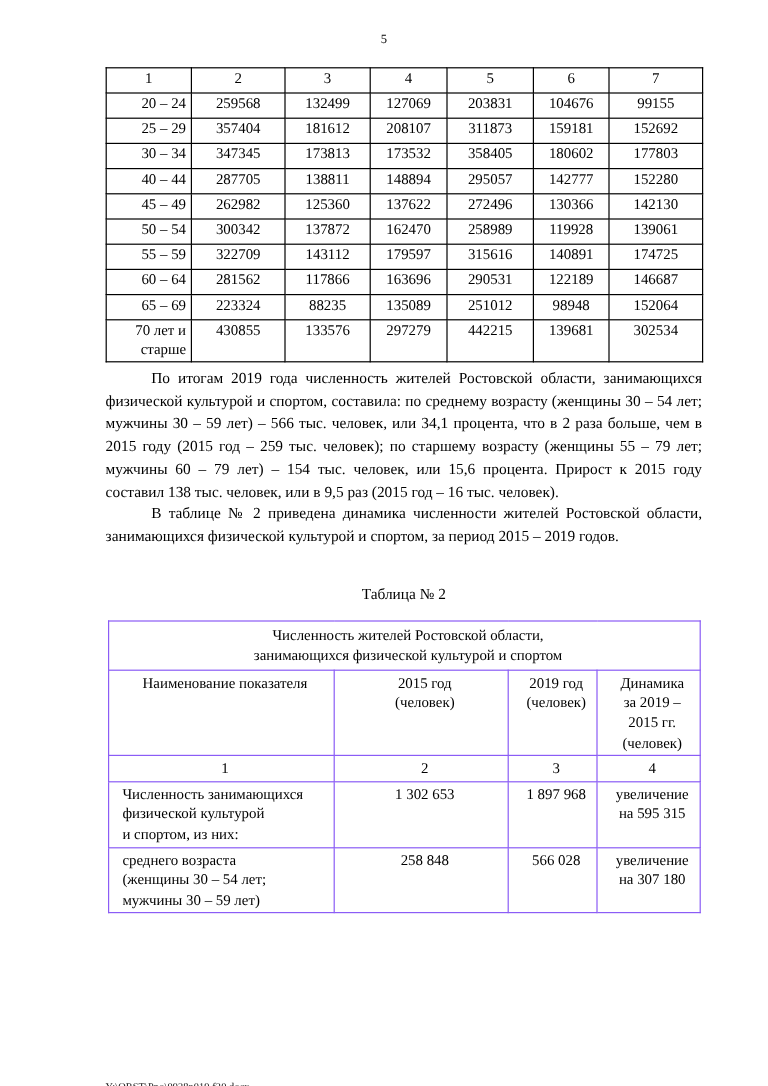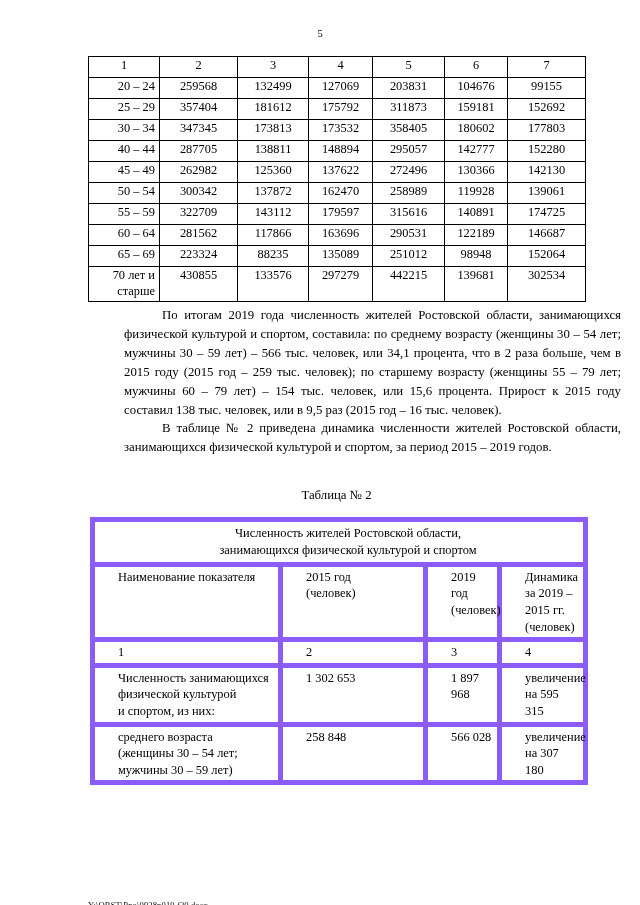--- a/index.html
+++ b/index.html
@@ -60,21 +60,20 @@
   .table1 .c7 { width: 78px; }
 
   
   .body-text {
     position: absolute;
     left: 88px;
     top: 306px;
     width: 497px;
     font-size: 12.8px;
     line-height: 18.9px;
-    margin-left: 36px;
   }
   .body-text p {
     margin: 0;
     text-align: justify;
     text-indent: 38px;
     text-justify: inter-word;
     hyphens: none;
   }
   .caption-right {
     position: absolute;
@@ -90,30 +89,30 @@
   .table2 {
     position: absolute;
     left: 90px;
     top: 517px;
     width: 493px;
     border-collapse: collapse;
     table-layout: fixed;
     font-size: 12.4px;
   }
   .table2 td {
-    border: 5px solid #8b5cf6;
-    padding: 2px 5px 2px 23px;
+    border: 1px solid #8b5cf6;
+    padding: 2px 5px 2px 11px;
     line-height: 16.6px;
     vertical-align: top;
   }
   .table2 .t2c1 { width: 188px; }
   .table2 .t2c2 { width: 145px; }
   .table2 .t2c3 { width: 74px; }
   .table2 .t2c4 { width: 86px; }
-  .table2 td.ctr  { }
+  .table2 td.ctr  { text-align: center; }
   .table2 td.left { text-align: left; }
   .table2 .title-cell {
     text-align: center;
     line-height: 17.4px;
     padding-top: 3px;
     padding-bottom: 2px;
   }
 
   
   .footer-path {
@@ -160,21 +159,21 @@
         <td class="num">132499</td>
         <td class="num">127069</td>
         <td class="num">203831</td>
         <td class="num">104676</td>
         <td class="num">99155</td>
       </tr>
       <tr>
         <td class="lbl">25 – 29</td>
         <td class="num">357404</td>
         <td class="num">181612</td>
-        <td class="num">175792</td>
+        <td class="num">208107</td>
         <td class="num">311873</td>
         <td class="num">159181</td>
         <td class="num">152692</td>
       </tr>
       <tr>
         <td class="lbl">30 – 34</td>
         <td class="num">347345</td>
         <td class="num">173813</td>
         <td class="num">173532</td>
         <td class="num">358405</td>

